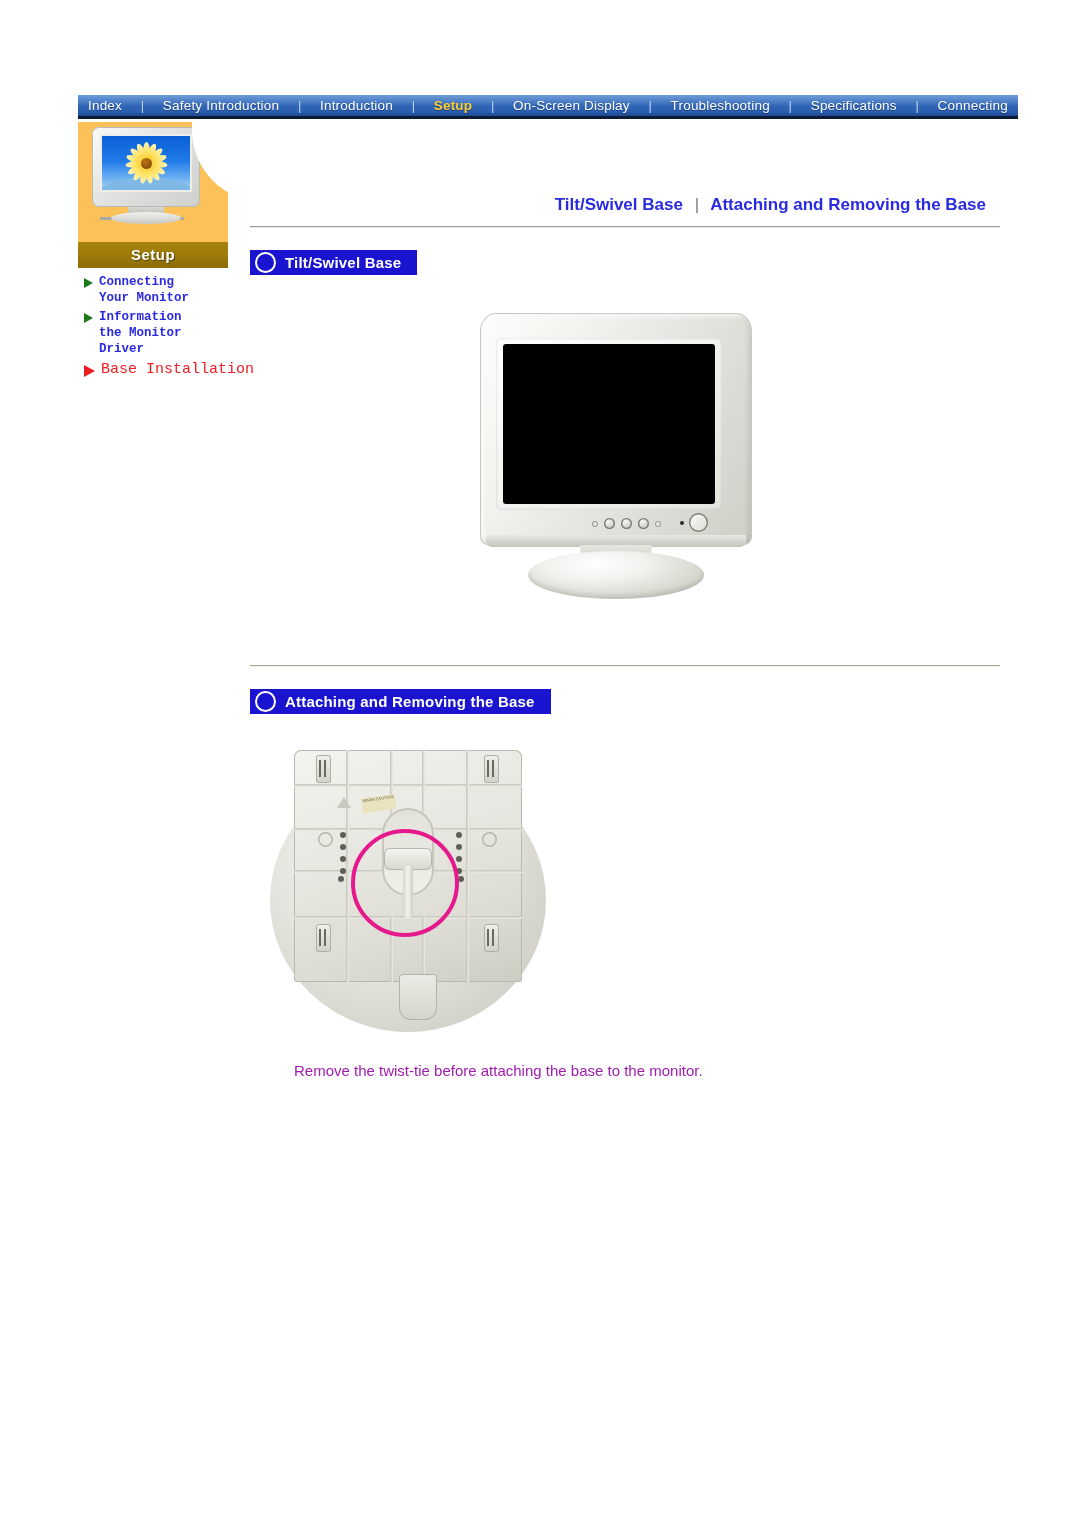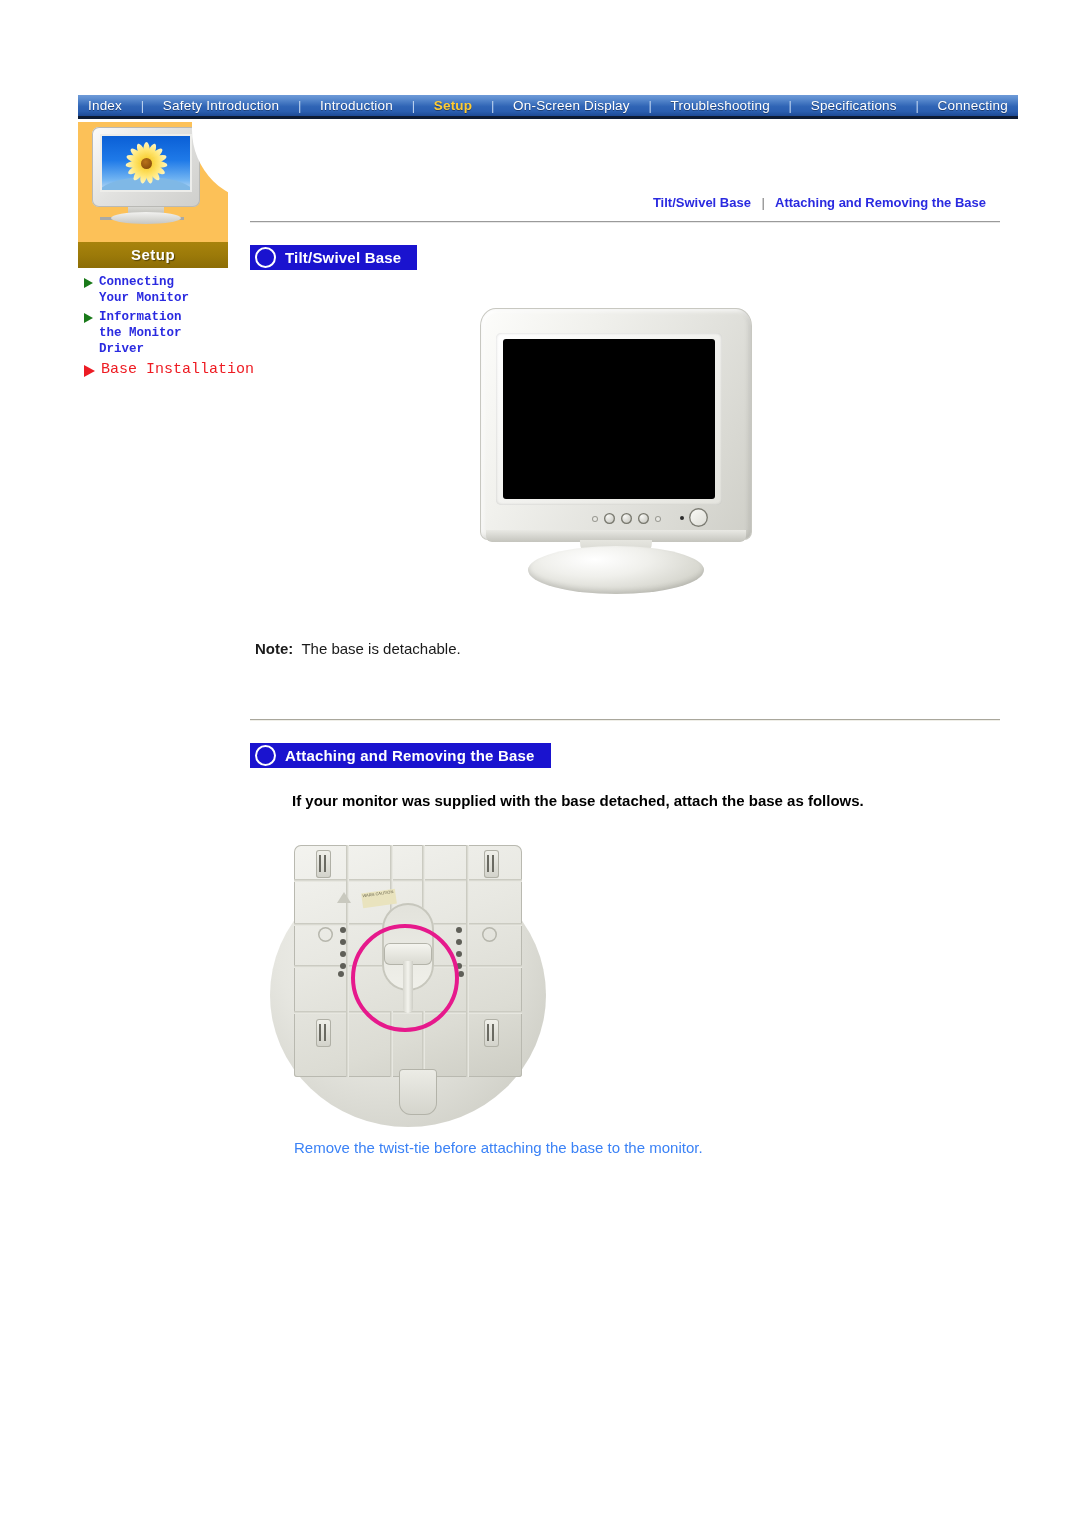--- a/index.html
+++ b/index.html
@@ -226,21 +226,21 @@
   .main {
     position: absolute;
     left: 250px;
     top: 122px;
     width: 752px;
   }
   .breadcrumb {
     text-align: right;
     padding-right: 16px;
     padding-top: 73px;
-    font-size: 13px;
+    font-size: 17px;
     color: #2a2ae0;
     font-weight: bold;
     white-space: nowrap;
   }
   .breadcrumb a {
     color: #2a2ae0;
     text-decoration: none;
     cursor: pointer;
   }
   .bc-sep {
@@ -306,22 +306,23 @@
   }
   .note {
     font-size: 15px;
     color: #1a1a1a;
     margin-top: 42px;
     padding-left: 5px;
   }
   .note b { font-weight: bold; }
   .caption {
     font-size: 15px;
-    color: #3b82f6;
+    color: #a21caf;
     padding-left: 44px;
+    margin-top: 18px;
   }
 
   
   .crt-wrap {
     position: relative;
     width: 290px;
     height: 290px;
     margin: 36px 0 0 222px;
   }
   .crt-body {
@@ -689,35 +690,30 @@
     </div>
     <div class="crt-power">
       <span class="led"></span>
       <span class="pwr-ring"></span>
     </div>
     <div class="crt-foot-lip"></div>
     <div class="crt-neck"></div>
     <div class="crt-base"></div>
   </div>
 
-  <div class="note">
-    <b>Note:</b>&nbsp;
-    <span>The base is detachable.</span>
-  </div>
 
   <div style="height:62px"></div>
   <div class="hr2"></div>
 
   
   <div class="sec-header">
     <span class="sec-bullet"></span>
     <span class="sec-title">Attaching and Removing the Base</span>
   </div>
 
-  <div class="body-text2">If your monitor was supplied with the base detached, attach the base as follows.</div>
 
   
   <div class="basefig">
     <div class="base-disc"></div>
     <div class="base-plate">
       <div class="rib-h" style="top:34px"></div>
       <div class="rib-h" style="top:78px"></div>
       <div class="rib-h" style="top:120px"></div>
       <div class="rib-h" style="top:166px"></div>
       <div class="rib-v" style="left:52px"></div>

